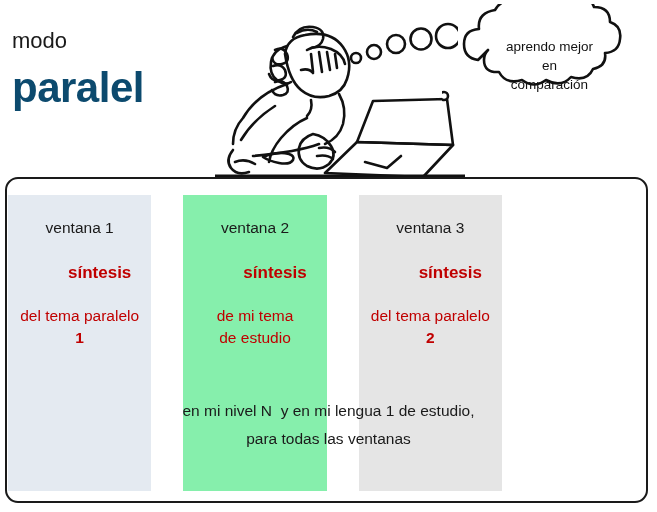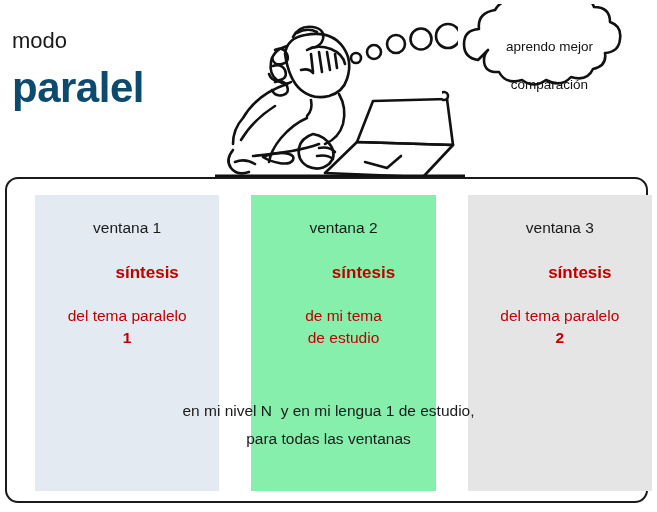--- a/index.html
+++ b/index.html
@@ -71,22 +71,22 @@
     left: 5px; top: 177px;
     width: 643px; height: 326px;
     border: 2.5px solid #1a1a1a;
     border-radius: 13px;
     background: #ffffff;
     box-sizing: border-box;
   }
 
   #columns-row {
     position: absolute;
-    left: 28px; top: 16px;
-    width: 617px; height: 296px;
+    left: 1px; top: 16px;
+    width: 494px; height: 296px;
     display: flex;
     gap: 32px;
   }
   .window-col {
     flex: 1 1 0;
     position: relative;
     text-align: center;
     padding-top: 24px;
     box-sizing: border-box;
   }
@@ -210,20 +210,21 @@
                  q-15 1 -15 -12
                  q0 -6 4 -10z"></path>
       </g>
       <g fill="#ffffff" stroke="#111111" stroke-width="2.6">
 
         <circle cx="2" cy="92" r="4"></circle>
         <circle cx="-20" cy="96" r="6.5"></circle>
       </g>
     </svg>
     <div class="bubble-text" id="bubble-line1">aprendo  mejor</div>
+    <div class="bubble-text" id="bubble-line2">en</div>
     <div class="bubble-text" id="bubble-line3">comparación</div>
   </div>
 
   <svg style="position:absolute;left:348px;top:14px;" width="110" height="52">
     <g fill="#ffffff" stroke="#111111" stroke-width="2.6">
       <circle cx="8" cy="44" r="5"></circle>
       <circle cx="26" cy="38" r="7"></circle>
       <circle cx="48" cy="30" r="9"></circle>
       <circle cx="73" cy="25" r="10.5"></circle>
       <circle cx="100" cy="22" r="12"></circle>

